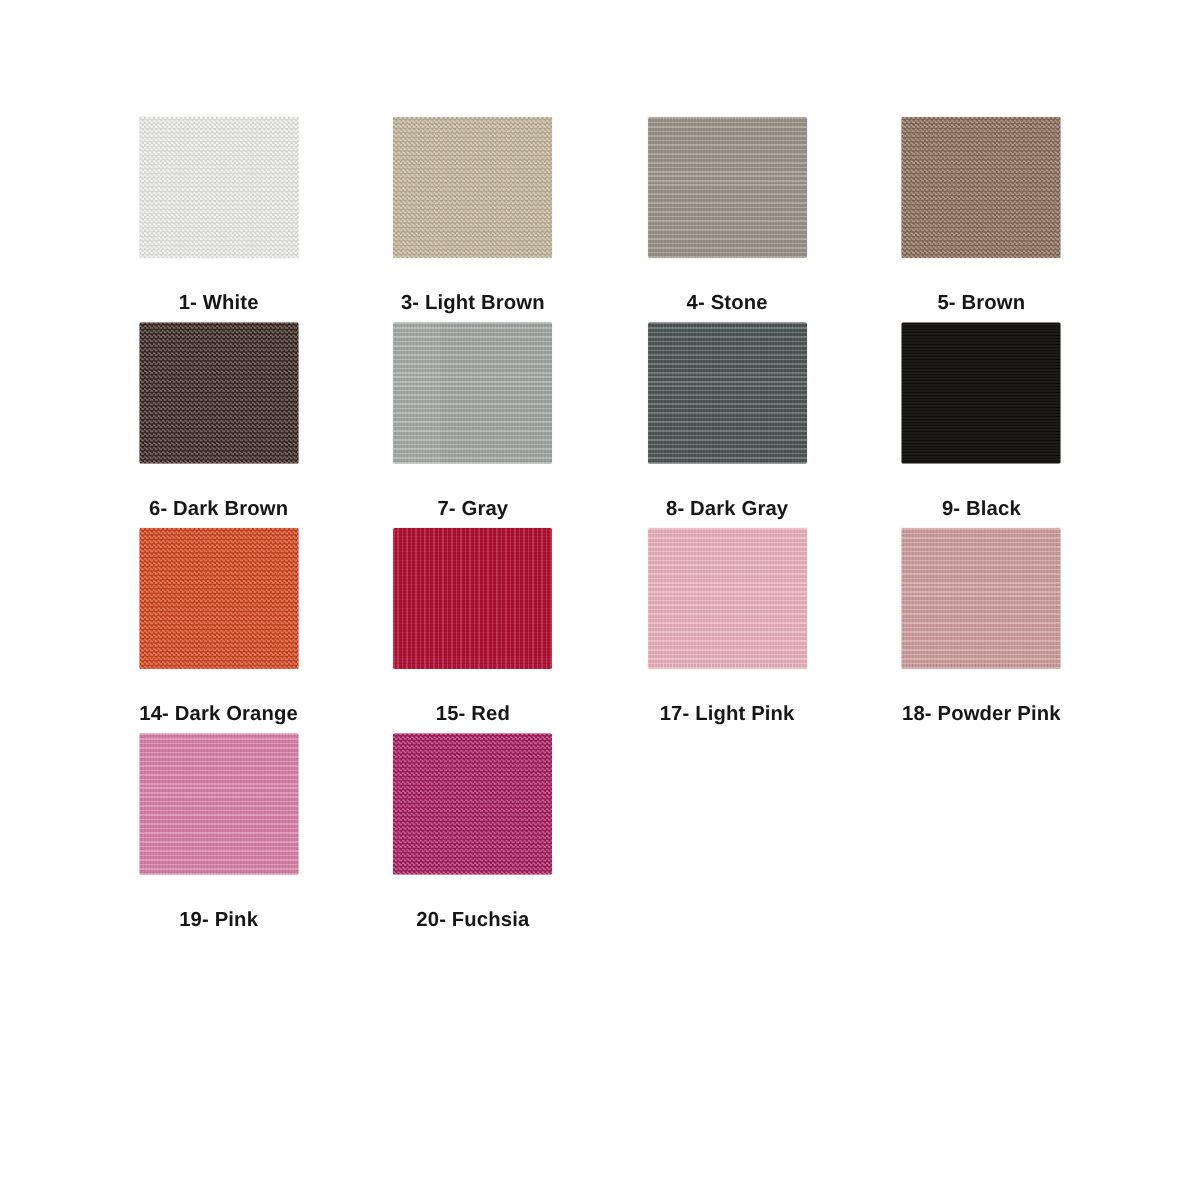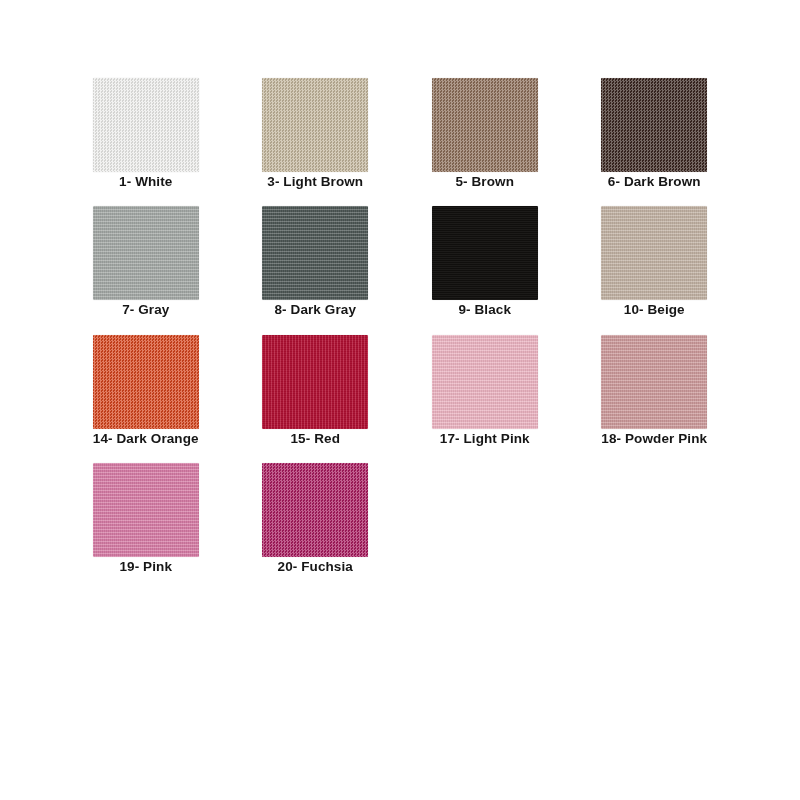--- a/index.html
+++ b/index.html
@@ -79,21 +79,21 @@
         rgba(255,255,255,0.05) 0px, rgba(255,255,255,0.05) 1px,
         rgba(0,0,0,0.03) 1px, rgba(0,0,0,0.03) 2px);
   }
   .weave.smooth{
     background-image:
       repeating-linear-gradient(0deg,
         rgba(255,255,255,0.05) 0px, rgba(255,255,255,0.05) 1px,
         rgba(0,0,0,0.02) 1px, rgba(0,0,0,0.02) 2px);
   }
   .label{
-    margin-top:2px;
+    margin-top:22px;
     font-size:13.5px;
     font-weight:bold;
     color:#161616;
     letter-spacing:0.1px;
     text-align:center;
     white-space:nowrap;
   }
 </style>
 </head>
 <body>
@@ -109,20 +109,27 @@
       </div>
       <div class="cell">
         <div class="swatch-wrap">
           <div class="swatch" style="background: rgb(195, 182, 156);"></div>
           <div class="weave checker"></div>
         </div>
         <div class="label">3- Light Brown</div>
       </div>
       <div class="cell">
         <div class="swatch-wrap">
+          <div class="swatch" style="background: rgb(157, 146, 136);"></div>
+          <div class="weave lines"></div>
+        </div>
+        <div class="label">4- Stone</div>
+      </div>
+      <div class="cell">
+        <div class="swatch-wrap">
           <div class="swatch" style="background: rgb(139, 109, 88);"></div>
           <div class="weave checker"></div>
         </div>
         <div class="label">5- Brown</div>
       </div>
       <div class="cell">
         <div class="swatch-wrap">
           <div class="swatch" style="background: rgb(58, 38, 32);"></div>
           <div class="weave checker"></div>
         </div>
@@ -141,27 +148,20 @@
           <div class="weave lines"></div>
         </div>
         <div class="label">8- Dark Gray</div>
       </div>
       <div class="cell">
         <div class="swatch-wrap">
           <div class="swatch" style="background: rgb(16, 15, 13);"></div>
           <div class="weave smooth"></div>
         </div>
         <div class="label">9- Black</div>
-      </div>
-      <div class="cell">
-        <div class="swatch-wrap">
-          <div class="swatch" style="background: rgb(194, 178, 163);"></div>
-          <div class="weave lines"></div>
-        </div>
-        <div class="label">10- Beige</div>
       </div>
       <div class="cell">
         <div class="swatch-wrap">
           <div class="swatch" style="background: rgb(213, 68, 29);"></div>
           <div class="weave checker"></div>
         </div>
         <div class="label">14- Dark Orange</div>
       </div>
       <div class="cell">
         <div class="swatch-wrap">

